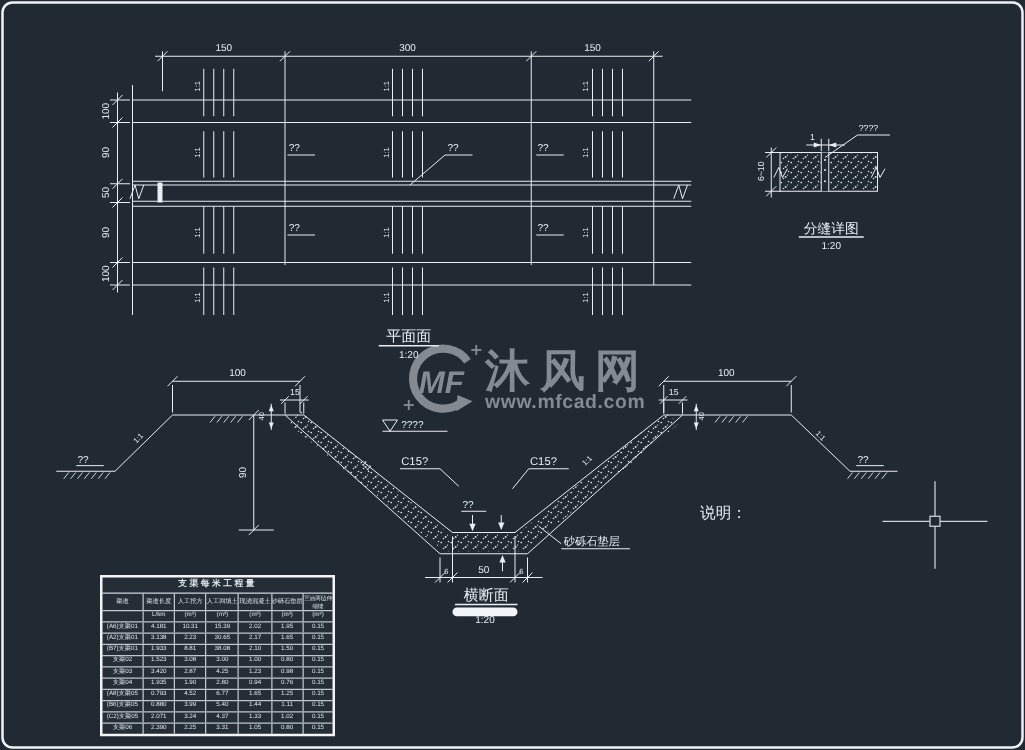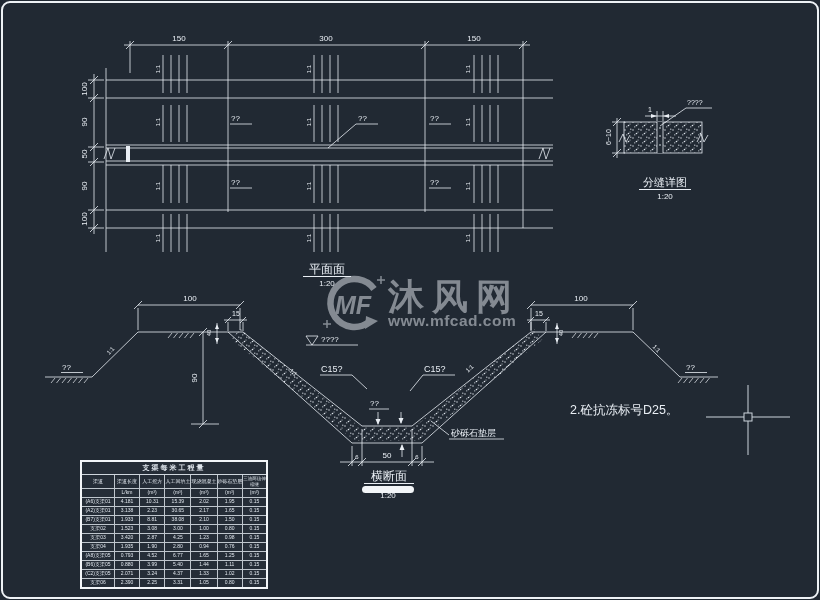--- a/index.html
+++ b/index.html
@@ -367,21 +367,21 @@
     </g>
 
     <g stroke="#cdd5dd" stroke-width="1" fill="none">
       <line x1="706" y1="417" x2="790" y2="417"></line>
       <line x1="748" y1="385" x2="748" y2="455"></line>
       <rect x="744" y="413" width="8" height="8" fill="#212933"></rect>
     </g>
   </svg>
 
   <div class="notes">
-    <div class="item">2.砼抗冻标号D25。</div>
+    <div>说明：</div>
   </div>
 
   <div class="qty">
     <div class="qt-title">支渠每米工程量</div>
     <div id="qt-body">
         <div class="qt-row qt-head">
           <div class="qt-cell" style="width: 33px;">渠道</div>
           <div class="qt-cell" style="width: 25px;">渠道长度</div>
           <div class="qt-cell" style="width: 25px;">人工挖方</div>
           <div class="qt-cell" style="width: 26px;">人工回填土</div>

